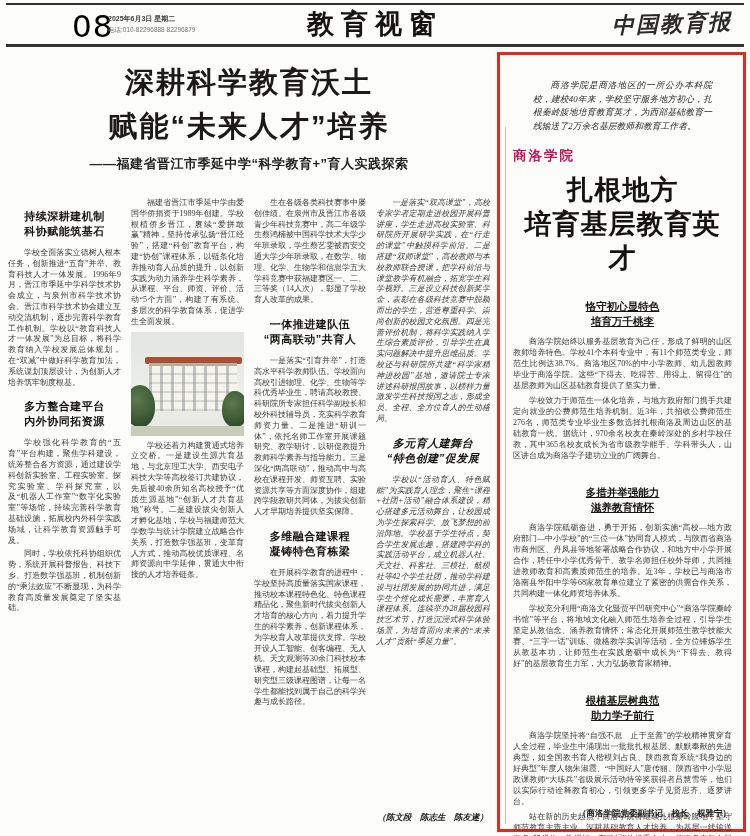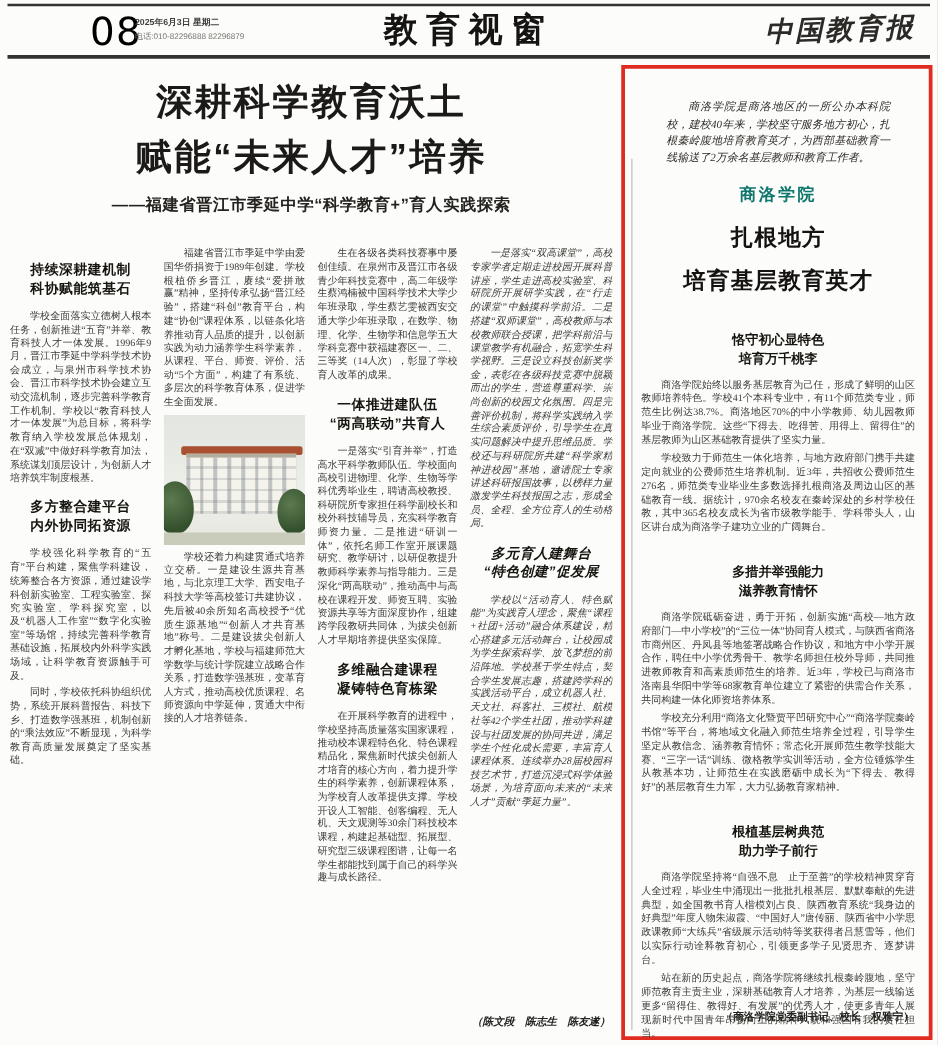--- a/index.html
+++ b/index.html
@@ -56,26 +56,26 @@
   .t-l { left:-6px; } .t-r { right:-4px; width:26px; height:36px; }
   .ph-ground { position:absolute; left:0; right:0; bottom:0; height:9%; background:#c9ccba; }
 
   
   .red-box { position:absolute; left:497px; top:52px; width:249px; height:780px;
              border:3px solid #e02b20; background:#fcfcfa; padding:16px 11px 10px 13px; }
   .inner-rule { position:absolute; left:5px; top:72px; bottom:5px; width:1px; background:#c6c0b6; }
   .intro { font-family:"Liberation Serif", serif; font-style:italic; font-size:8.8px;
            line-height:13.5px; text-align:justify; text-indent:2em; color:#2c2a26;
            margin:8px 20px 14px; }
-  .kicker { text-align:center; font-size:13.5px; font-weight:bold; color:#0f766e;
+  .kicker { text-align:left; font-size:13.5px; font-weight:bold; color:#be185d;
             letter-spacing:2px; margin:10px 0 8px; }
-  .box-title { text-align:center; font-size:18px; font-weight:bold; line-height:34px;
+  .box-title { text-align:center; font-size:27px; font-weight:bold; line-height:34px;
                color:#151310; letter-spacing:1px; margin-bottom:6px; }
   .box-heading { text-align:center; font-size:10.5px; font-weight:bold; line-height:14.5px;
-                 margin:24px 0 8px; color:#17150f; }
+                 margin:24px 0 8px; color:#17150f;text-decoration:underline; }
   .box-para { font-family:"Liberation Serif", serif; font-size:8px; line-height:11px;
               text-align:justify; text-indent:2em; color:#3b3a36; margin-bottom:4px; }
   .box-credit { position:absolute; bottom:9px; right:12px; font-size:8.5px; font-weight:bold; color:#23221e; }
 </style>
 </head>
 <body>
 
 <div class="page">
 
   <div class="rule top-rule"></div>

